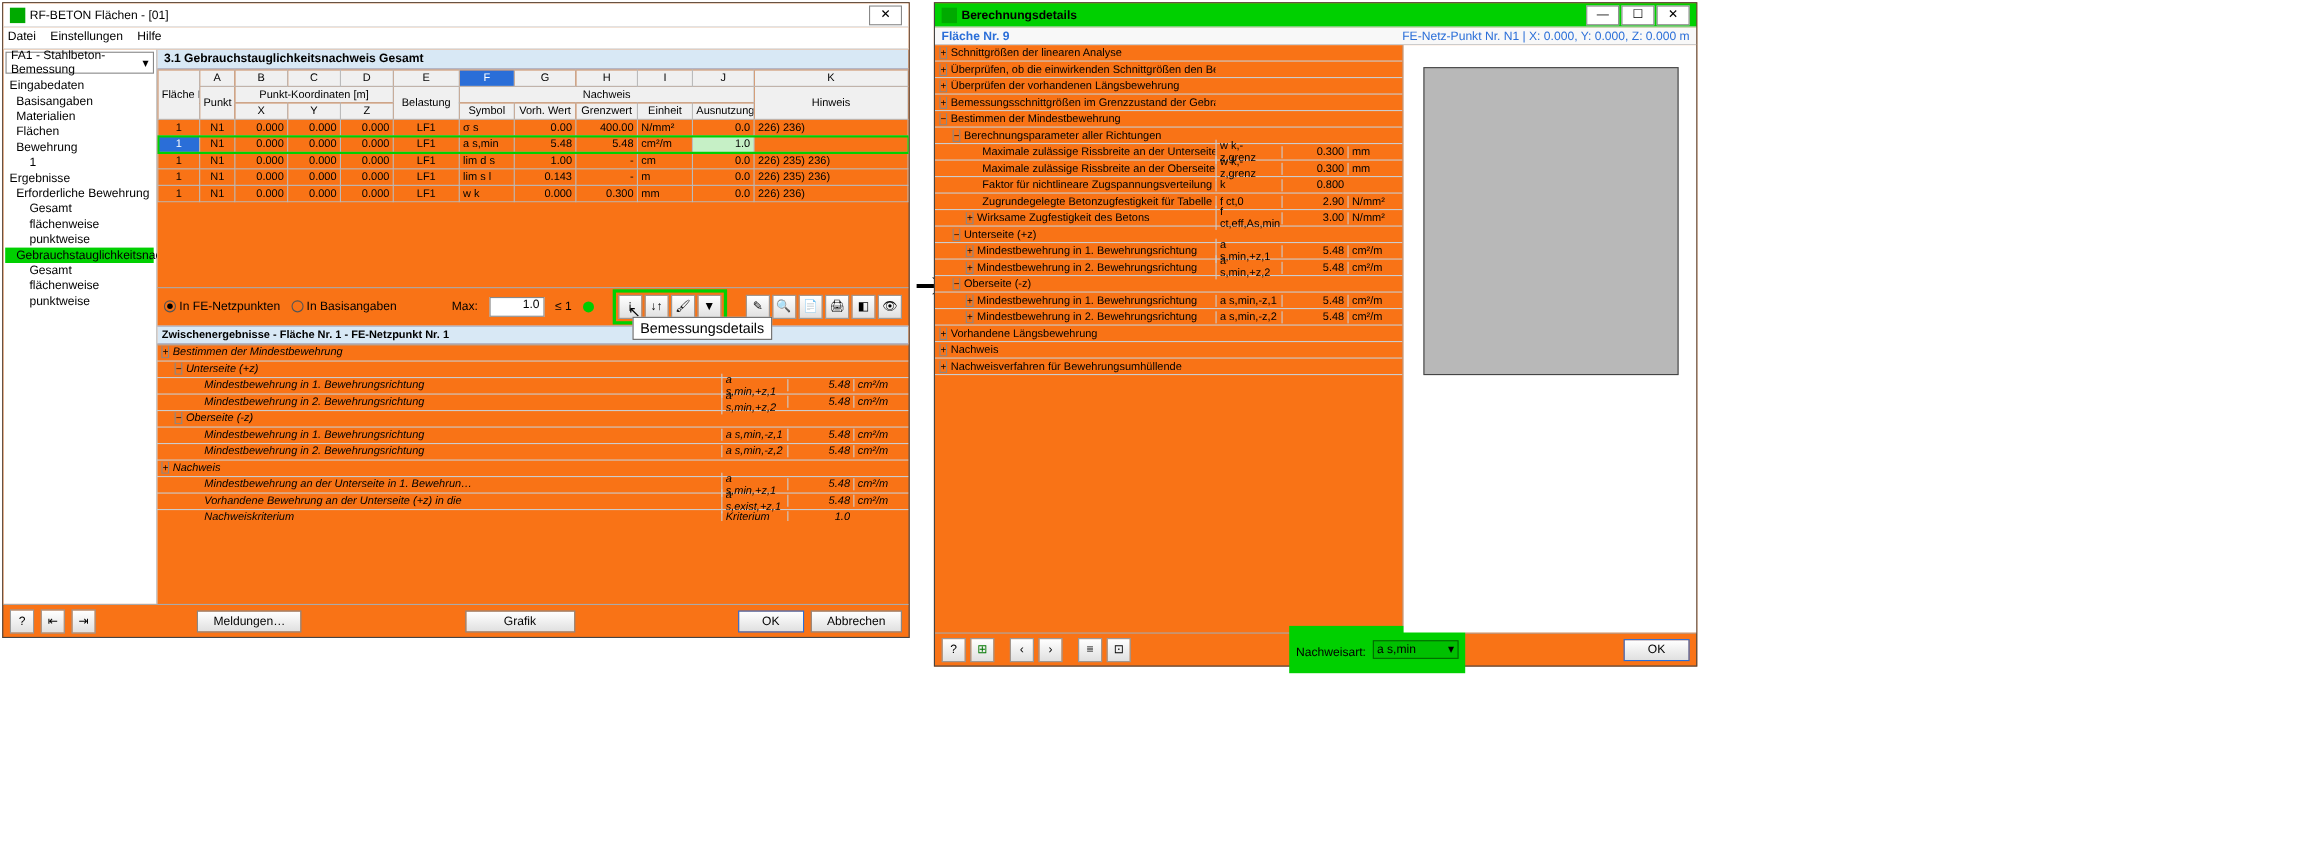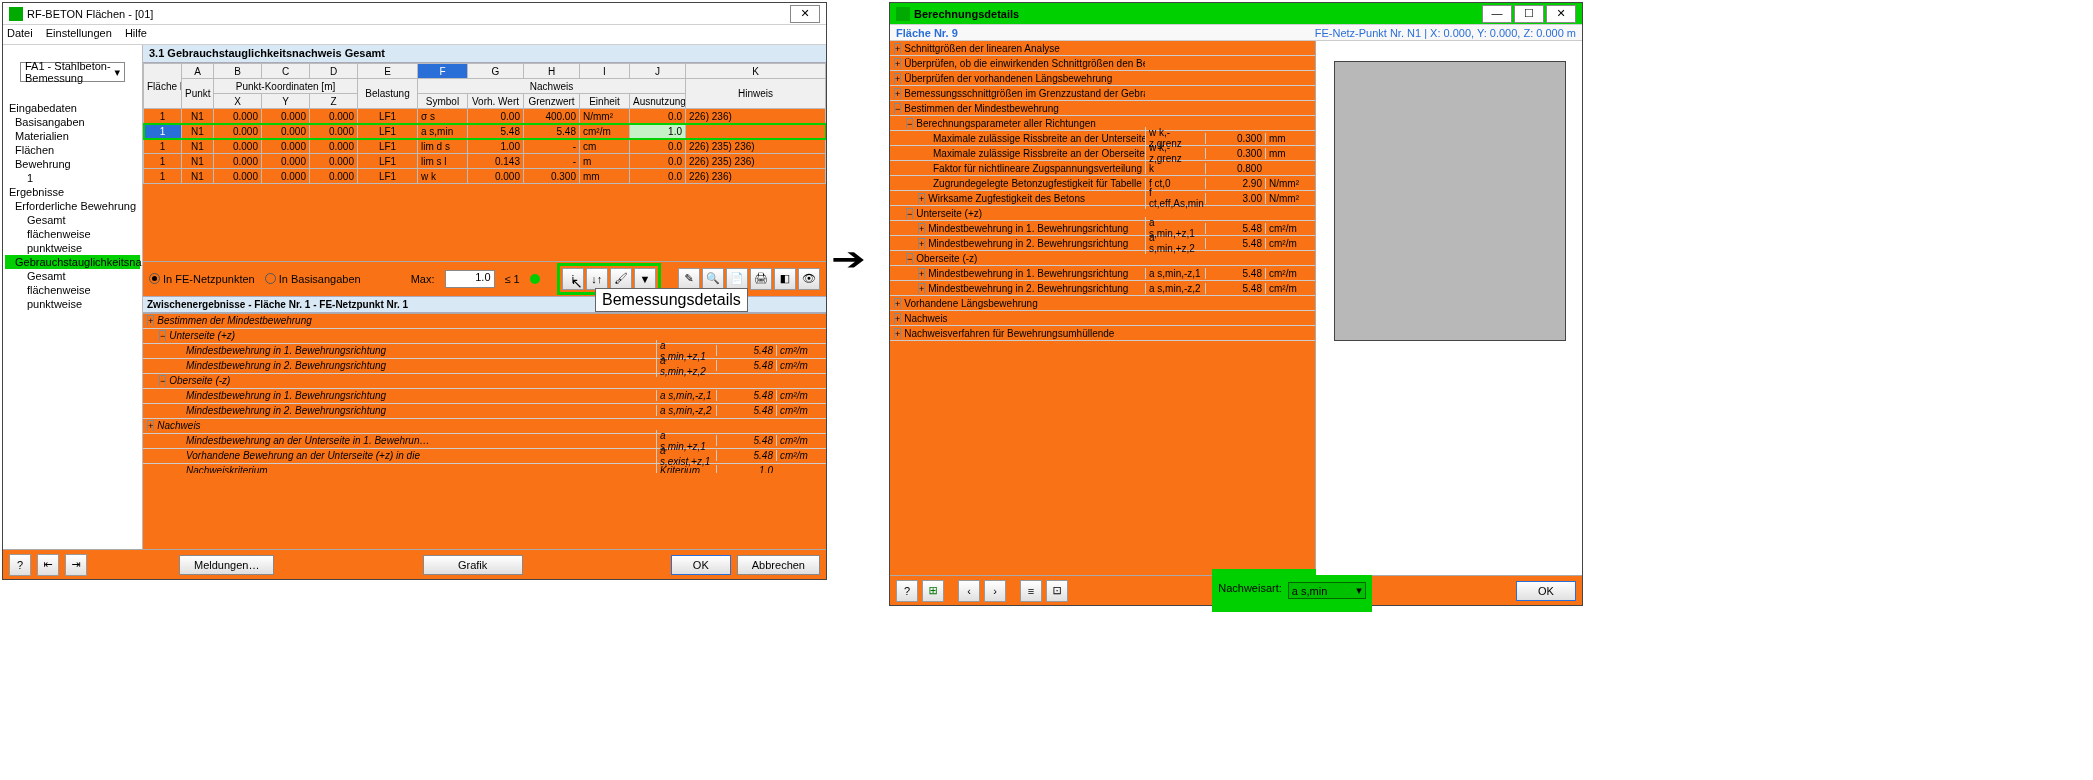--- a/index.html
+++ b/index.html
@@ -1,30 +1,30 @@
 <!DOCTYPE html>
 <html><head>
 <meta charset="utf-8">
 <style>
 * { box-sizing: border-box; margin: 0; padding: 0; font-family: "Segoe UI", Tahoma, sans-serif; font-size: 11px; }
 body { background: #fff; display: flex; width: 2093px; height: 780px; }
 .win { border: 1px solid #444; background: #f97316; display: flex; flex-direction: column; }
 .win1 { width: 825px; height: 578px; margin: 2px 0 0 2px; }
-.win2 { width: 694px; height: 604px; margin: 2px 0 0 62px; position: relative; }
+.win2 { width: 694px; height: 604px; margin: 2px 0 0 22px; position: relative; }
 .arrow { position: absolute; left: 835px; top: 240px; font-size: 32px; transform: scaleX(1.3); }
 .titlebar { height: 22px; display: flex; align-items: center; padding: 0 6px; background: #fff; border-bottom: 1px solid #d0d0d0; }
 .titlebar.green { background: #00d000; }
 .titlebar .icon { width: 14px; height: 14px; background: #0a0; display: inline-block; margin-right: 4px; }
 .titlebar .title { flex: 1; }
 .titlebar .wbtn { width: 30px; height: 18px; border: 1px solid #888; background: #fff; text-align: center; line-height: 14px; margin-left: 2px; cursor: default; }
 .menubar { height: 20px; padding: 2px 4px; background: #fff; border-bottom: 1px solid #d0d0d0; }
 .menubar span { margin-right: 10px; }
 .content1 { flex: 1; display: flex; overflow: hidden; }
 .leftpane { width: 140px; border-right: 1px solid #bbb; display: flex; flex-direction: column; background: #fff; }
-.combo { height: 20px; margin: 17px; border: 1px solid #888; background: #fff; display: flex; align-items: center; padding: 0 4px; }
+.combo { height: 20px; margin: 2px; border: 1px solid #888; background: #fff; display: flex; align-items: center; padding: 0 4px; }
 .combo::after { content: "▾"; margin-left: auto; }
 .tree { flex: 1; overflow: auto; padding: 2px; font-size: 11px; }
 .tree div { padding: 1px 2px 1px 4px; white-space: nowrap; }
 .tree .i1 { padding-left: 10px; }
 .tree .i2 { padding-left: 22px; }
 .tree .sel { background: #00d000; color: #000; }
 .rightpane { flex: 1; display: flex; flex-direction: column; }
 .sectionhdr { height: 18px; background: #d8e8f5; border-bottom: 1px solid #aab; padding: 2px 6px; font-weight: bold; }
 .tbl { border-collapse: collapse; width: 100%; table-layout: fixed; }
 .tbl th, .tbl td { border: 1px solid #bbb; font-size: 10px; padding: 1px 3px; height: 15px; overflow: hidden; white-space: nowrap; }
@@ -36,21 +36,21 @@
 .rowhl td.first { background: #2a6ed8; color: #fff; }
 .util-ok { background: #c6f0c6; }
 .lower { border-top: 1px solid #aaa; display: flex; align-items: center; padding: 4px 6px; gap: 10px; }
 .radio { display: inline-flex; align-items: center; gap: 3px; }
 .radio .dot { width: 11px; height: 11px; border: 1px solid #555; border-radius: 50%; display: inline-block; }
 .radio.checked .dot::after { content: ""; display: block; width: 5px; height: 5px; background: #000; border-radius: 50%; margin: 2px; }
 .maxbox { border: 1px solid #888; background: #fff; width: 50px; height: 18px; text-align: right; padding: 0 3px; }
 .btnrow { display: flex; gap: 2px; margin-left: auto; }
 .tbtn { width: 22px; height: 22px; border: 1px solid #999; background: linear-gradient(#fff,#e0e0e0); display: flex; align-items: center; justify-content: center; font-size: 11px; cursor: default; }
 .btnrow.hl { outline: 3px solid #00d000; padding: 2px; }
-.tooltip { position: absolute; background: #fff; border: 1px solid #666; padding: 2px 6px; font-size: 16px; z-index: 10; margin-left: 20px; }
+.tooltip { position: absolute; background: #fff; border: 1px solid #666; padding: 2px 6px; font-size: 13px; z-index: 10; }
 .sub-title { background: #d8e8f5; padding: 2px 4px; font-size: 10px; font-weight: bold; border-bottom: 1px solid #aab; border-top: 1px solid #aab; }
 .subtree { flex: 1; overflow: auto; border-top: 1px solid #aaa; }
 .srow { display: flex; border-bottom: 1px solid #ccc; height: 15px; align-items: center; }
 .srow .l { flex: 1; padding-left: 4px; font-size: 10px; white-space: nowrap; overflow: hidden; }
 .srow .l.i1 { padding-left: 16px; }
 .srow .l.i2 { padding-left: 28px; }
 .srow .sym { width: 60px; border-left: 1px solid #ccc; padding: 0 3px; font-size: 10px; }
 .srow .val { width: 60px; border-left: 1px solid #ccc; text-align: right; padding: 0 3px; font-size: 10px; }
 .srow .unit { width: 50px; border-left: 1px solid #ccc; padding: 0 3px; font-size: 10px; }
 .srow .pm { width: 12px; border: 1px solid #888; height: 10px; line-height: 8px; text-align: center; margin-right: 3px; font-size: 9px; }
@@ -60,21 +60,21 @@
 .spacer { flex: 1; }
 
 .hdr2 { height: 16px; display: flex; font-size: 10px; padding: 2px 6px; background: #f8f8f8; border-bottom: 1px solid #ccc; }
 .hdr2 .lbl { color: #2a6ed8; font-weight: bold; }
 .hdr2 .coords { margin-left: auto; color: #2a6ed8; }
 .body2 { flex: 1; display: flex; }
 .tree2 { width: 426px; border-right: 1px solid #aaa; overflow-y: auto; }
 .canvas2 { flex: 1; background: #fff; position: relative; }
 .shape { position: absolute; left: 18px; top: 20px; width: 232px; height: 280px; background: #b8b8b8; border: 1px solid #444; }
 .foot2 { height: 30px; border-top: 1px solid #aaa; display: flex; align-items: center; padding: 0 6px; gap: 4px; }
-.nachweisart { background: #00d000; padding: 13px 6px; display: flex; align-items: flex-start; gap: 6px; }
+.nachweisart { background: #00d000; padding: 13px 6px; display: flex; align-items: flex-end; gap: 6px; }
 .nachweisart .sel2 { border: 1px solid #060; background: #00c000; width: 78px; height: 17px; padding: 0 3px; display: flex; align-items: center; }
 .nachweisart .sel2::after { content: "▾"; margin-left: auto; }
 </style>
 </head>
 <body>
 
 <div class="win win1">
   <div class="titlebar">
     <span class="icon"></span>
     <span class="title">RF-BETON Flächen - [01]</span>

